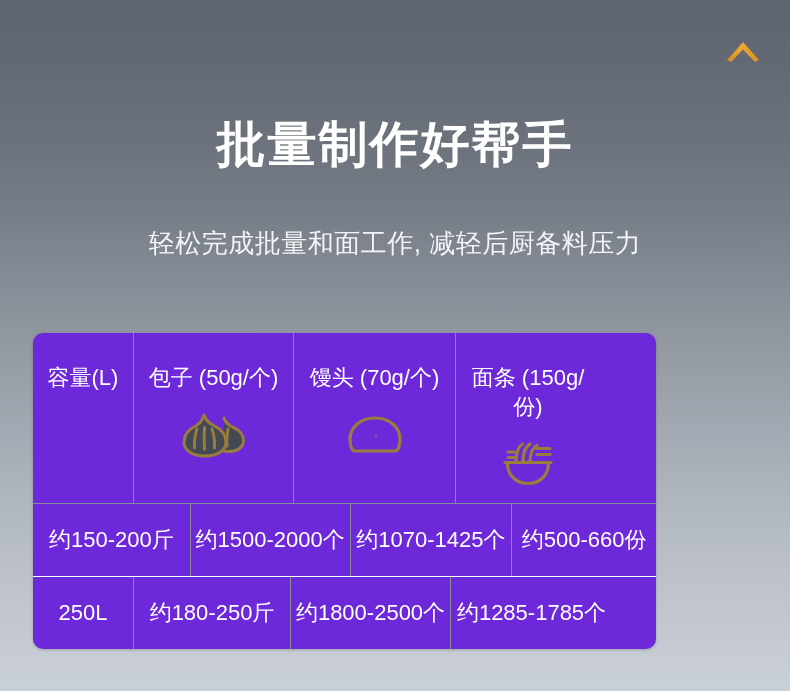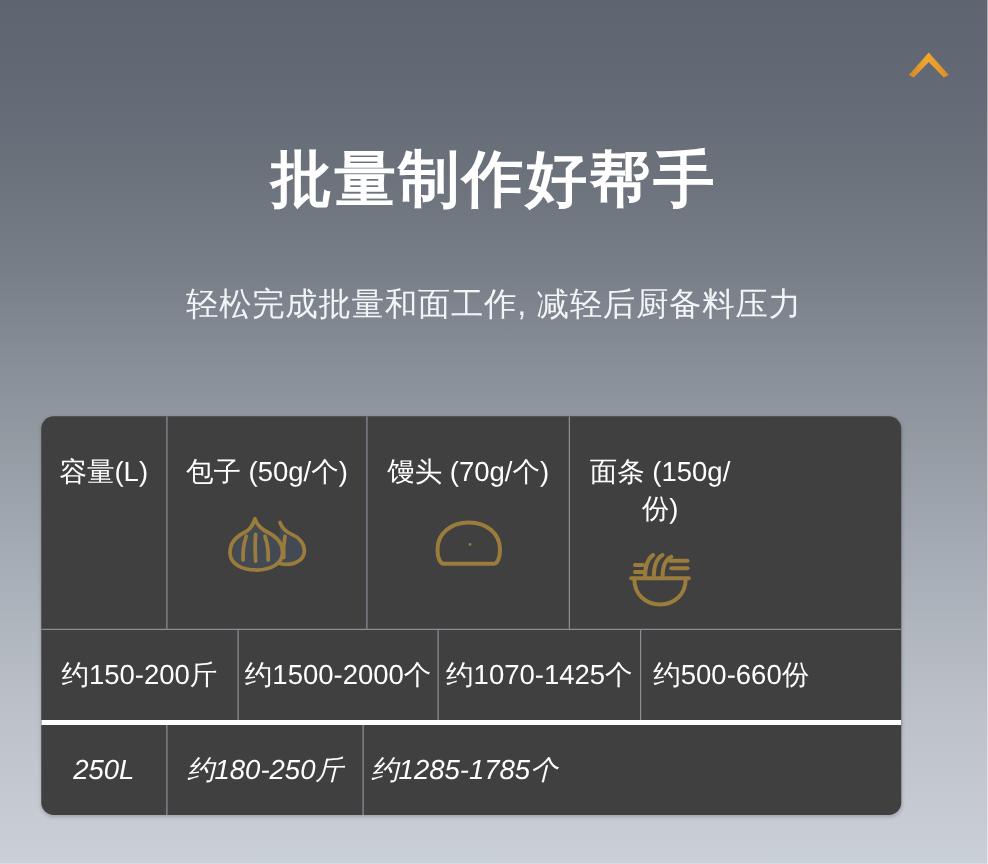--- a/index.html
+++ b/index.html
@@ -72,33 +72,33 @@
     letter-spacing: 0.5px;
     line-height: 1.3;
     white-space: nowrap;
   }
 
   
   .spec-table {
     position: absolute;
     left: 33px;
     top: 333px;
-    width: 688px;
+    width: 623px;
     border-radius: 10px;
     overflow: hidden;
-    background: #404040;
+    background: #6d28d9;
     box-shadow: 0 1px 3px rgba(40,45,52,0.25);
   }
   .row {
     display: flex;
     width: 100%;
   }
   .row.header-row { height: 170px; }
   .row.data-row   { height: 72px; }
-  .row.data-row + .row.data-row { border-top: 4px solid #ffffff; font-style: italic; }
+  .row.data-row + .row.data-row { border-top: 1px solid #ffffff; }
   .row.header-row { border-bottom: 1px solid #878d95; }
 
   .cell {
     box-sizing: border-box;
     display: flex;
     flex-direction: column;
     align-items: center;
     justify-content: center;
     color: #ffffff;
     text-align: center;
@@ -225,17 +225,18 @@
     <div class="row data-row">
       <div class="cell c1">约150-200斤</div>
       <div class="cell c2">约1500-2000个</div>
       <div class="cell c3">约1070-1425个</div>
       <div class="cell c4">约500-660份</div>
     </div>
 
     <div class="row data-row">
       <div class="cell c0">250L</div>
       <div class="cell c1">约180-250斤</div>
+      <div class="cell c2">约1800-2500个</div>
       <div class="cell c3">约1285-1785个</div>
     </div>
 
   </div>
 </div>
 
 </body></html>

